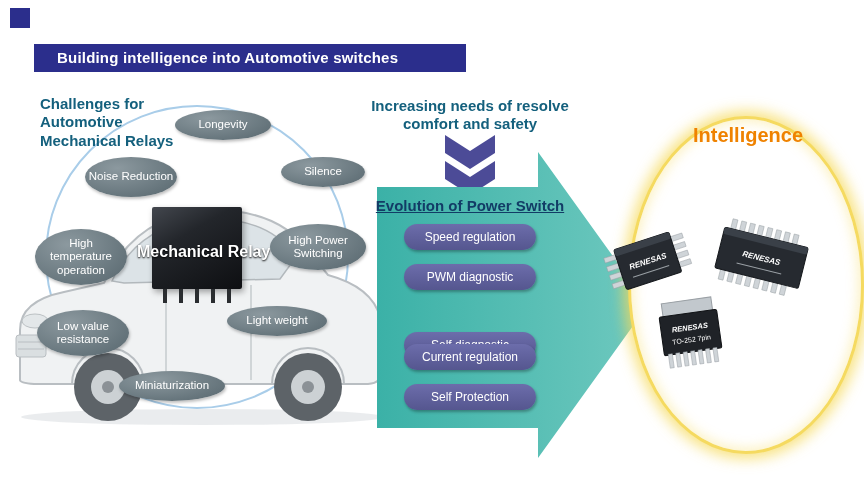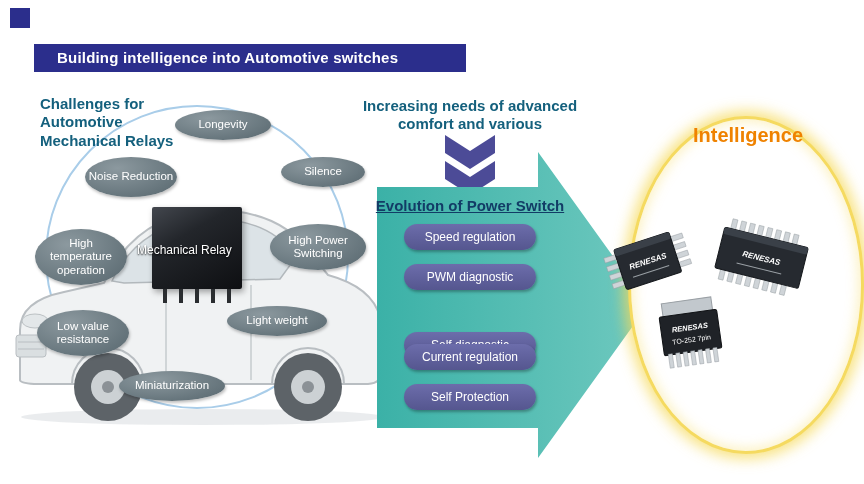--- a/index.html
+++ b/index.html
@@ -24,22 +24,22 @@
     border:2px solid #a9cde9;
   }
   .car-wrap{position:absolute;left:8px;top:175px;width:390px;height:250px;}
   .relay{
     position:absolute;left:152px;top:207px;width:90px;height:82px;border-radius:2px;
     background:linear-gradient(150deg,#43474e 0%,#23262b 35%,#0e0f12 100%);
     box-shadow:2px 3px 6px rgba(0,0,0,.35);
   }
   .relay-pin{position:absolute;top:289px;width:4px;height:14px;background:#2a2d30;}
   .relay-label{
-    position:absolute;left:137px;top:243px;width:120px;color:#fff;
-    font-size:12px;font-weight:normal;white-space:nowrap;text-shadow:0 1px 2px #000;
+    position:absolute;left:137px;top:243px;width:120px;text-align:center;color:#fff;
+    font-size:16px;font-weight:bold;white-space:nowrap;text-shadow:0 1px 2px #000;
   }
   .bubble{
     position:absolute;border-radius:50%;color:#fff;font-size:11.5px;line-height:1.15;
     display:flex;align-items:center;justify-content:center;text-align:center;
     background:radial-gradient(ellipse at 35% 28%, #8c999f 0%, #66757c 70%, #58666d 100%);
     box-shadow:1px 2px 3px rgba(0,0,0,.25);padding:2px;box-sizing:border-box;
   }
   .b0{left:175px;top:110px;width:96px;height:30px;}
   .b1{left:85px;top:157px;width:92px;height:40px;}
   .b2{left:281px;top:157px;width:84px;height:30px;}
@@ -130,21 +130,21 @@
   <div class="bubble b3">High temperature operation</div>
   <div class="bubble b4">High Power Switching</div>
   <div class="bubble b5">Low value resistance</div>
   <div class="bubble b6">Light weight</div>
   <div class="bubble b7">Miniaturization</div>
 
   <div class="corner-square"></div>
   <div class="banner">Building intelligence into Automotive switches</div>
 
   <div class="challenges-heading">Challenges for Automotive Mechanical Relays</div>
-  <div class="needs-heading">Increasing needs of advanced comfort and various</div>
+  <div class="needs-heading">Increasing needs of resolve comfort and safety</div>
 
   <div class="chevron-wrap">
     <svg width="80" height="72" viewBox="0 0 80 72">
       <path d="M15,4 L40,20 L65,4 L65,22 L40,38 L15,22 Z" fill="#4c4b97"></path>
       <path d="M15,30 L40,46 L65,30 L65,48 L40,64 L15,48 Z" fill="#4c4b97"></path>
     </svg>
   </div>
 
   <div class="arrow-wrap">
     <svg width="290" height="330" viewBox="0 0 290 330">

